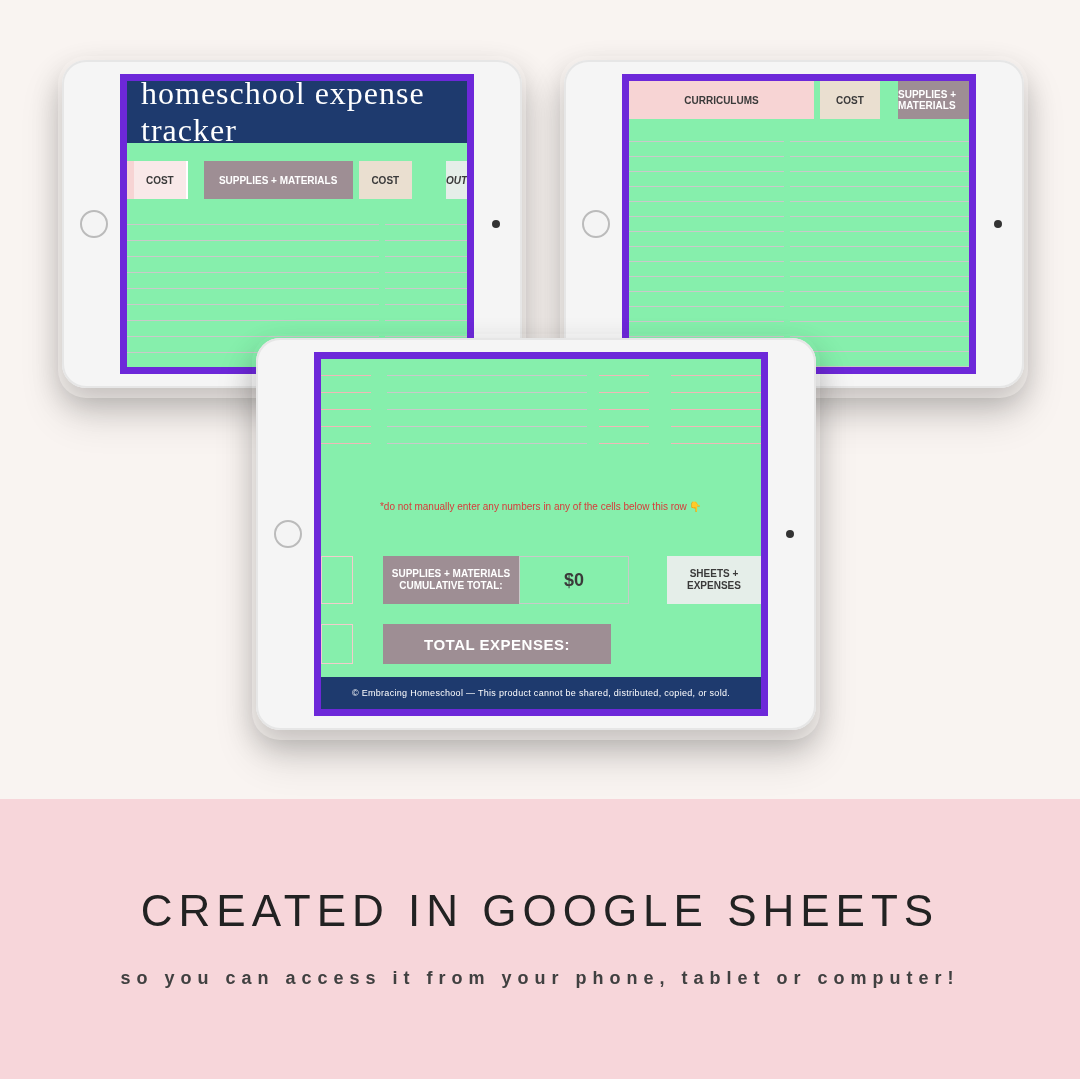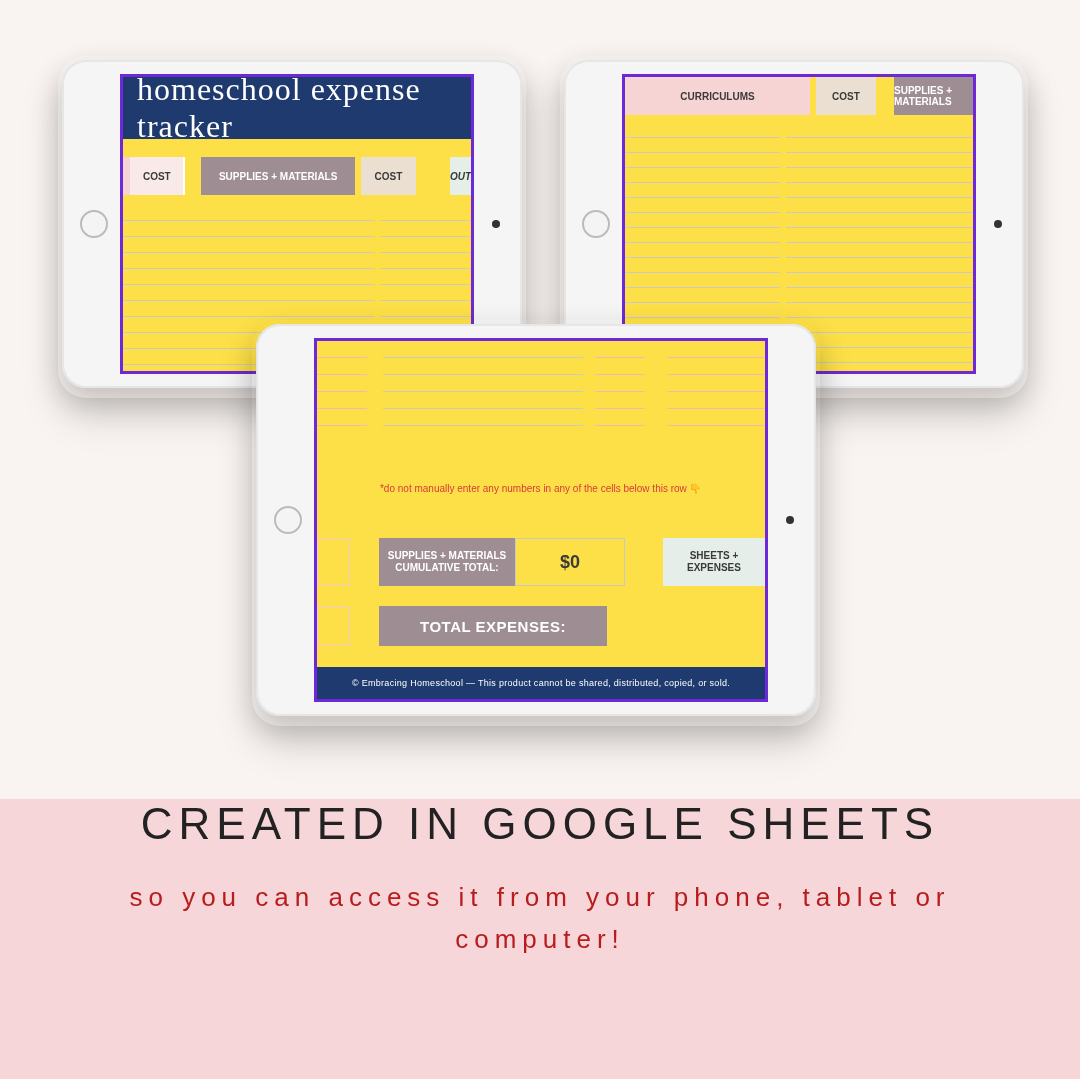--- a/index.html
+++ b/index.html
@@ -14,38 +14,39 @@
 
   
   .bottom-panel {
     position: absolute;
     left: 0; right: 0; bottom: 0;
     height: 280px;
     background: #f7d6da;
     display: flex;
     flex-direction: column;
     align-items: center;
-    justify-content: flex-start;
+    justify-content: center;
     padding: 0 40px;
   }
   .bottom-title {
     font-size: 44px;
     letter-spacing: 6px;
     font-weight: 400;
     color: #222;
     text-align: center;
     margin-bottom: 28px;
   }
   .bottom-sub {
-    font-size: 26px;
+    font-size: 18px;
     letter-spacing: 6px;
-    color: #b91c1c;
+    color: #404040;
     text-align: center;
     line-height: 1.6;
     max-width: 900px;
+    font-weight: bold;
   }
 
   
   .tablet {
     position: absolute;
     background: #f5f5f5;
     border-radius: 24px;
     box-shadow: 0 14px 30px rgba(0,0,0,0.22), inset 0 0 0 2px #e6e6e6;
     display: flex;
     align-items: center;
@@ -71,29 +72,29 @@
     width: 8px; height: 8px;
     background: #333;
     border-radius: 50%;
     position: absolute;
     right: 22px; top: 50%;
     transform: translateY(-50%);
   }
   .screen {
     position: absolute;
     left: 58px; right: 48px; top: 14px; bottom: 14px;
-    background: #fde047;
+    background: #86efac;
     overflow: hidden;
-    border: 3px solid #6d28d9;
+    border: 7px solid #6d28d9;
   }
 
   
   .tablet-left  { left: 62px;  top: 60px;  width: 460px; height: 328px; z-index: 1; }
   .tablet-right { right: 56px; top: 60px;  width: 460px; height: 328px; z-index: 1; }
-  .tablet-mid   { left: 256px; top: 324px; width: 560px; height: 392px; z-index: 3; }
+  .tablet-mid   { left: 256px; top: 338px; width: 560px; height: 392px; z-index: 3; }
 
   
   .l-header {
     background: #1e3a6e;
     height: 62px;
     display: flex;
     align-items: center;
     padding-left: 14px;
   }
   .l-header span {

